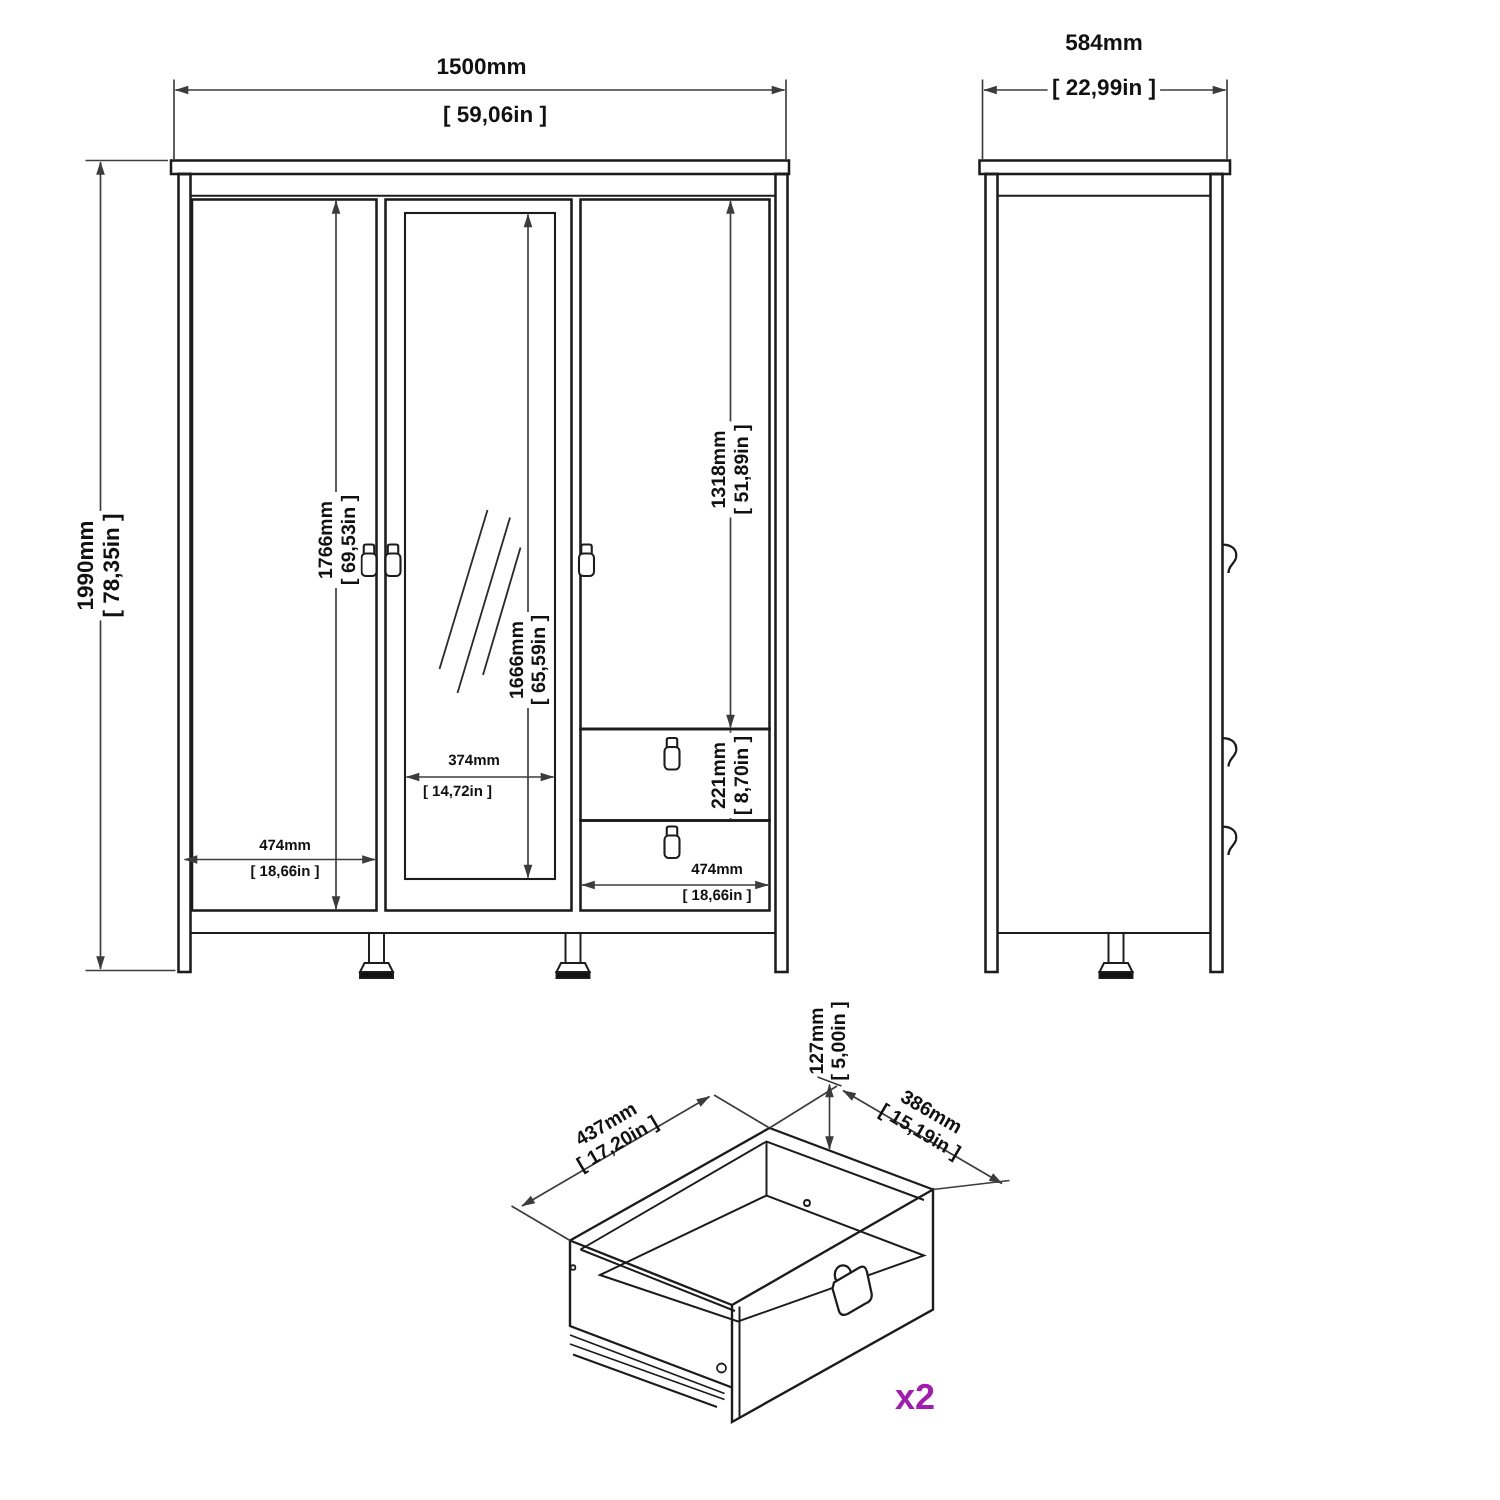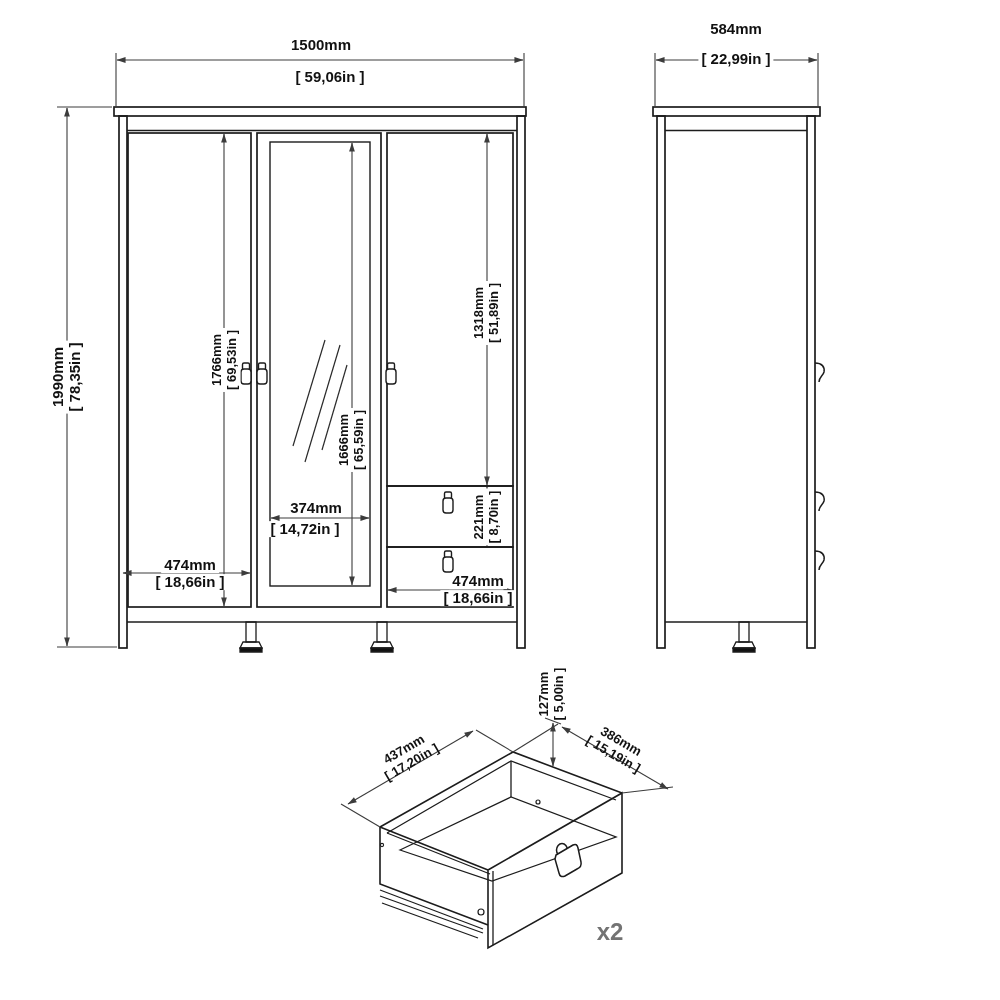--- a/index.html
+++ b/index.html
@@ -1,29 +1,29 @@
 <!DOCTYPE html>
 <html><head>
 <meta charset="utf-8">
 <style>
   html,body{margin:0;padding:0;background:#fff;}
   #canvas{position:relative;width:1000px;height:1000px;background:#ffffff;
           font-family:"Liberation Sans",sans-serif;overflow:hidden;}
   svg{position:absolute;left:0;top:0;}
   .dim-h{position:absolute;transform:translate(-50%,-50%);font-weight:700;font-size:15px;
          color:#111;background:#fff;padding:0 3px;white-space:nowrap;line-height:1.05;}
-  .dim-h.small{font-size:15px;}
+  .dim-h.small{font-size:10px;}
   .dim-rot{position:absolute;display:flex;flex-direction:column;align-items:center;
            font-weight:700;font-size:13px;color:#111;background:#fff;line-height:1.12;
            padding:1px 2px;white-space:nowrap;}
   .dim-rot.big{font-size:15px;}
   .rot-90{transform:translate(-50%,-50%) rotate(-90deg);}
   .rot-m30{transform:translate(-50%,-50%) rotate(-30.3deg);background:transparent;}
   .rot-p30{transform:translate(-50%,-50%) rotate(30.3deg);background:transparent;}
-  .qty{position:absolute;transform:translate(-50%,-50%);font-weight:700;font-size:24px;color:#737373;}
+  .qty{position:absolute;transform:translate(-50%,-50%);font-weight:700;font-size:24px;color:#a21caf;}
 </style>
 </head>
 <body>
 
 <div id="canvas">
 
 <svg width="1000" height="1000" viewBox="0 0 1000 1000">
   <defs>
     <marker id="arw" viewBox="0 0 10 10" refX="9.5" refY="5" markerWidth="11" markerHeight="9" markerUnits="userSpaceOnUse" orient="auto-start-reverse">
       <path d="M0,1.8 L10,5 L0,8.2 z" fill="#3c3c3c"></path>

